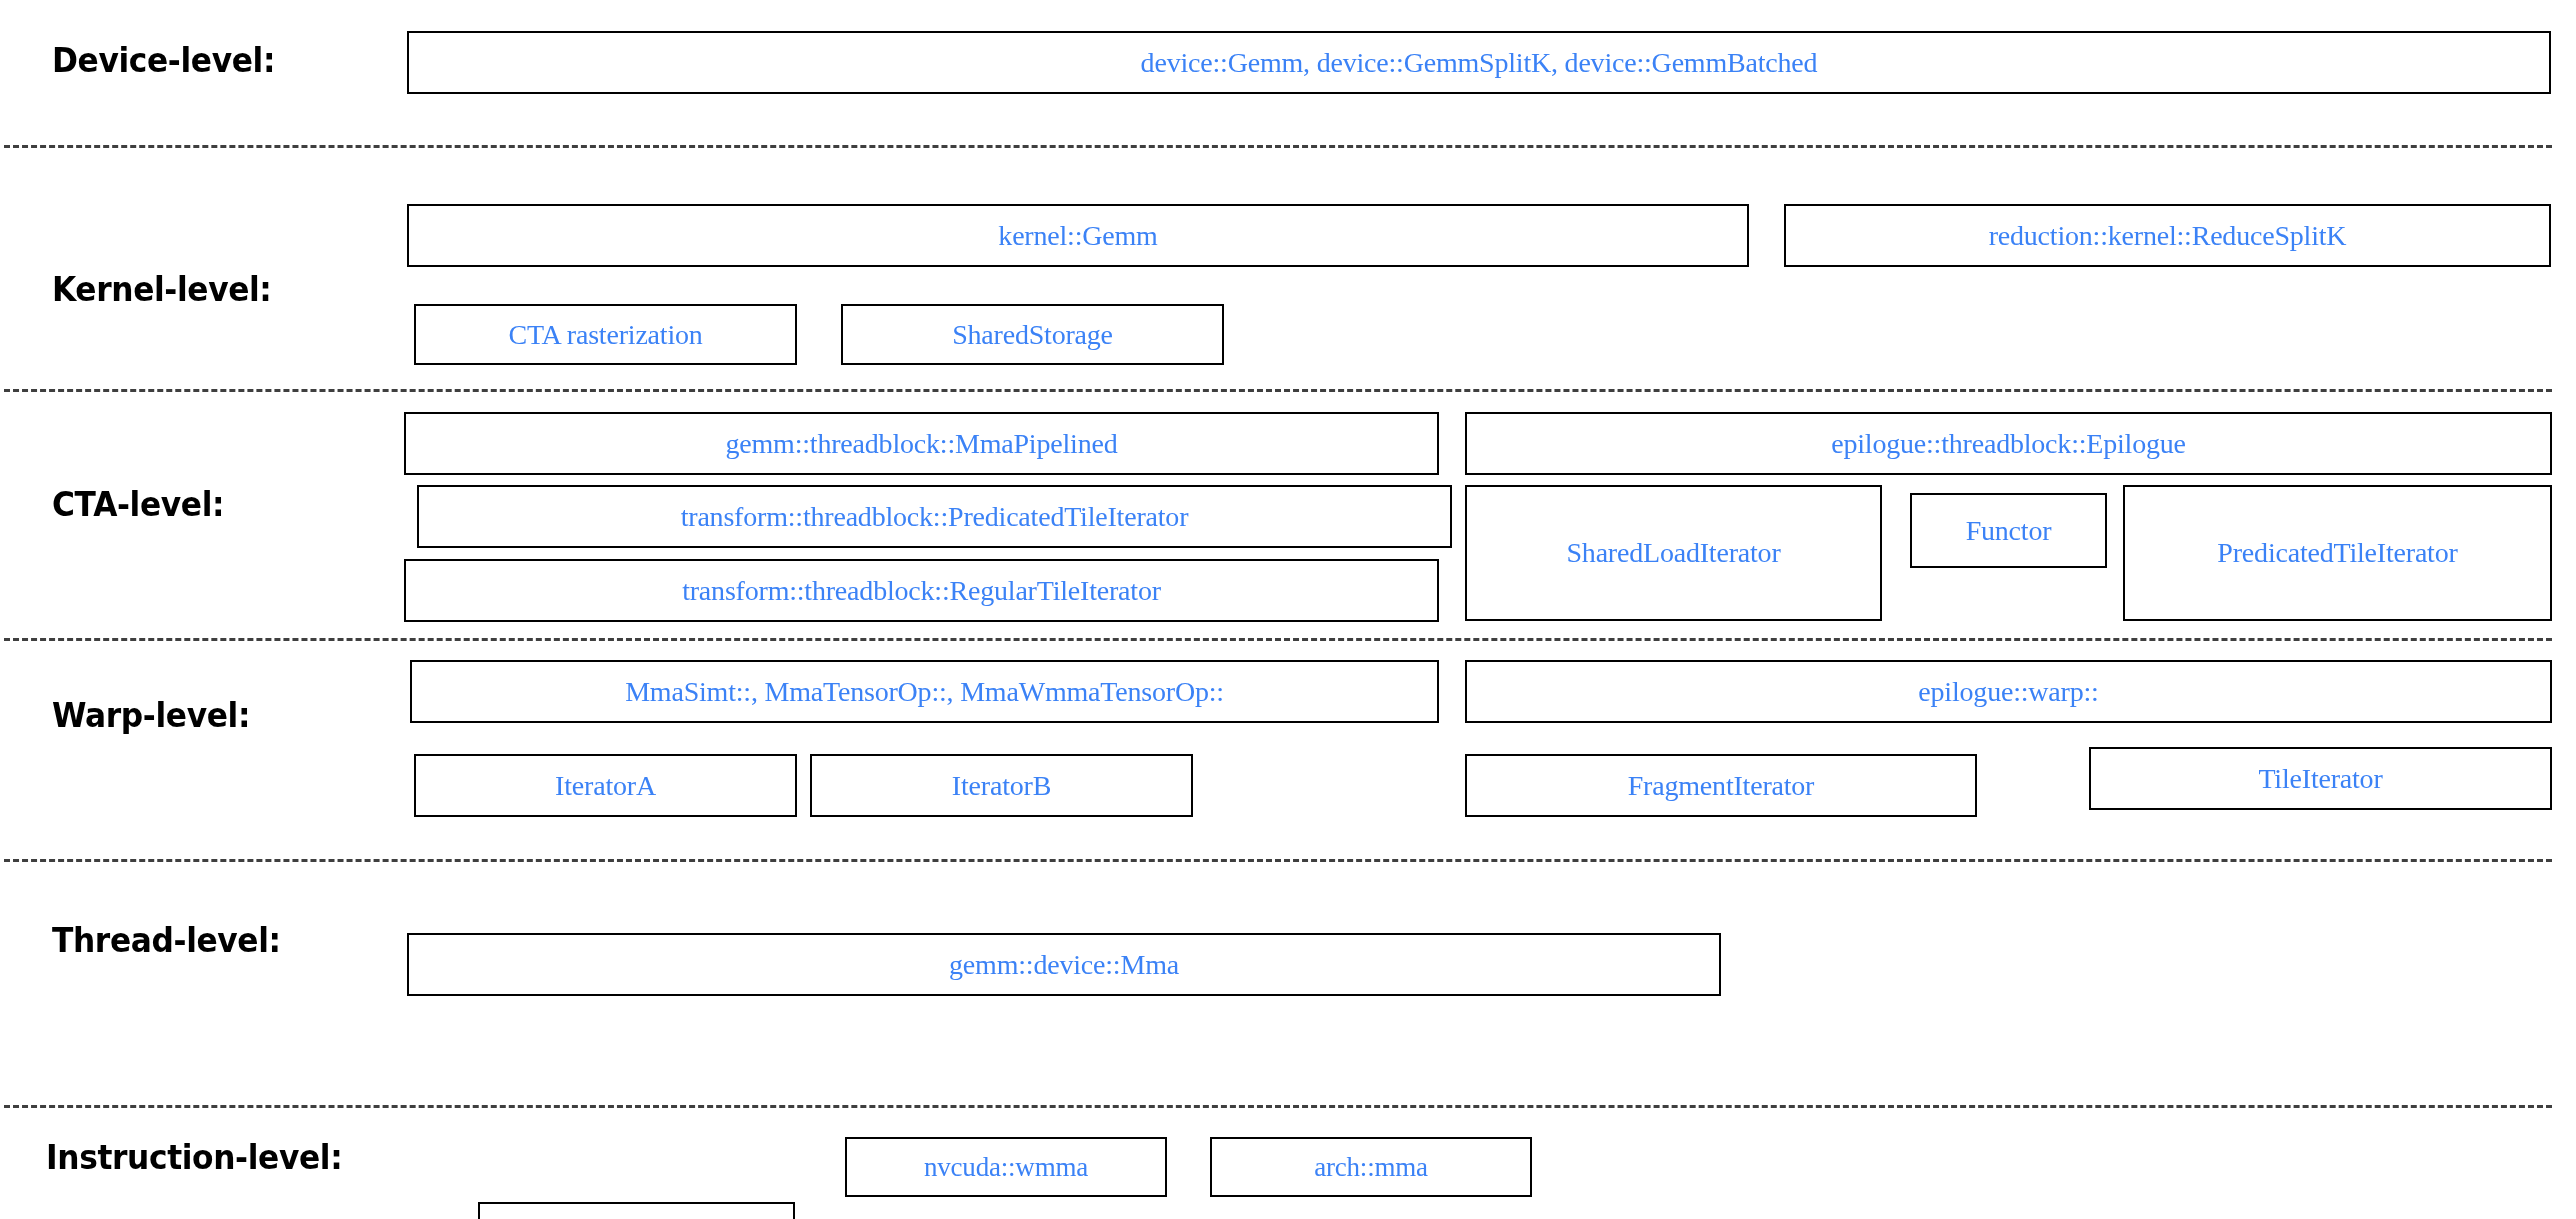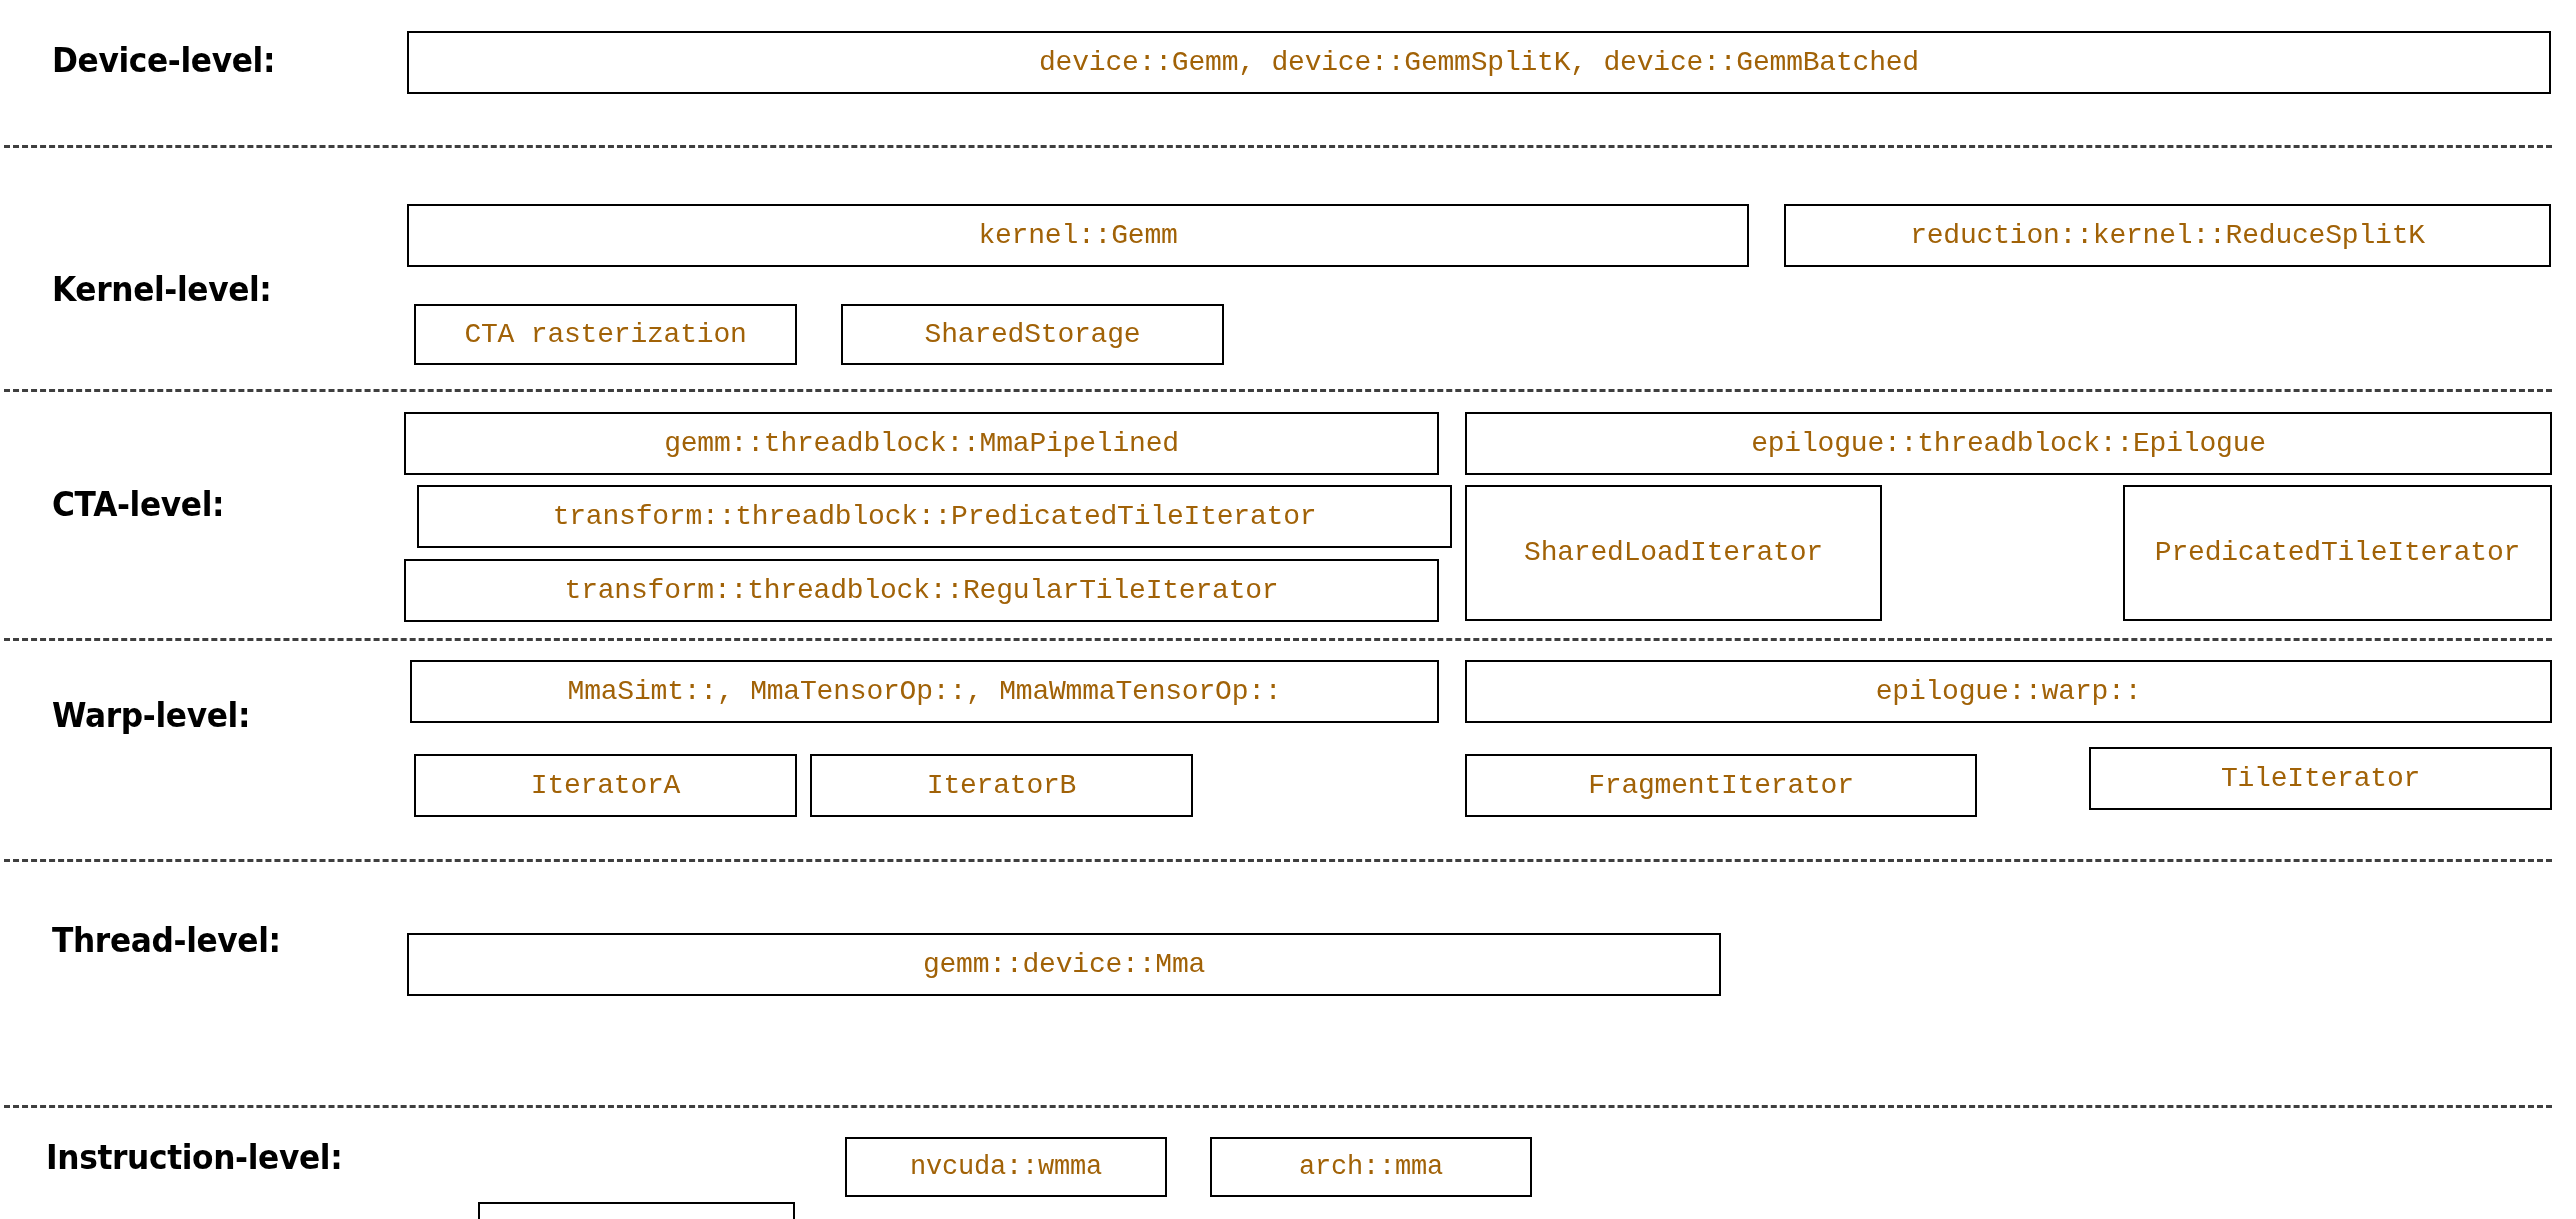--- a/index.html
+++ b/index.html
@@ -35,22 +35,22 @@
     white-space: nowrap;
   }
   .box {
     position: absolute;
     box-sizing: border-box;
     border: 2.3px solid #000000;
     background: #ffffff;
     display: flex;
     align-items: center;
     justify-content: center;
-    color: #a16207;
-    font-family: Liberation Mono, monospace;
+    color: #3b82f6;
+    font-family: Liberation Serif, serif;
     font-size: 28px;
     line-height: 1.05;
     white-space: nowrap;
     letter-spacing: -0.2px;
   }
   .box.small { font-size: 27px; }
 </style>
 </head>
 <body>
 
@@ -79,20 +79,21 @@
   <div class="box" style="left:404px; top:412px; width:1035px; height:63px;">gemm::threadblock::MmaPipelined</div>
 
   <div class="box" style="left:1465px; top:412px; width:1087px; height:63px;">epilogue::threadblock::Epilogue</div>
 
   <div class="box" style="left:417px; top:485px; width:1035px; height:63px;">transform::threadblock::PredicatedTileIterator</div>
 
   <div class="box" style="left:404px; top:559px; width:1035px; height:63px;">transform::threadblock::RegularTileIterator</div>
 
   <div class="box" style="left:1465px; top:485px; width:417px; height:136px;">SharedLoadIterator</div>
 
+  <div class="box" style="left:1910px; top:493px; width:197px; height:75px;">Functor</div>
 
   <div class="box" style="left:2123px; top:485px; width:429px; height:136px;">PredicatedTileIterator</div>
 
   <div class="sep" style="top:638px;"></div>
 
   <div class="level-label" style="left:52px; top:698px;">Warp-level:</div>
 
   <div class="box" style="left:410px; top:660px; width:1029px; height:63px;">MmaSimt::, MmaTensorOp::, MmaWmmaTensorOp::</div>
 
   <div class="box" style="left:1465px; top:660px; width:1087px; height:63px;">epilogue::warp::</div>

